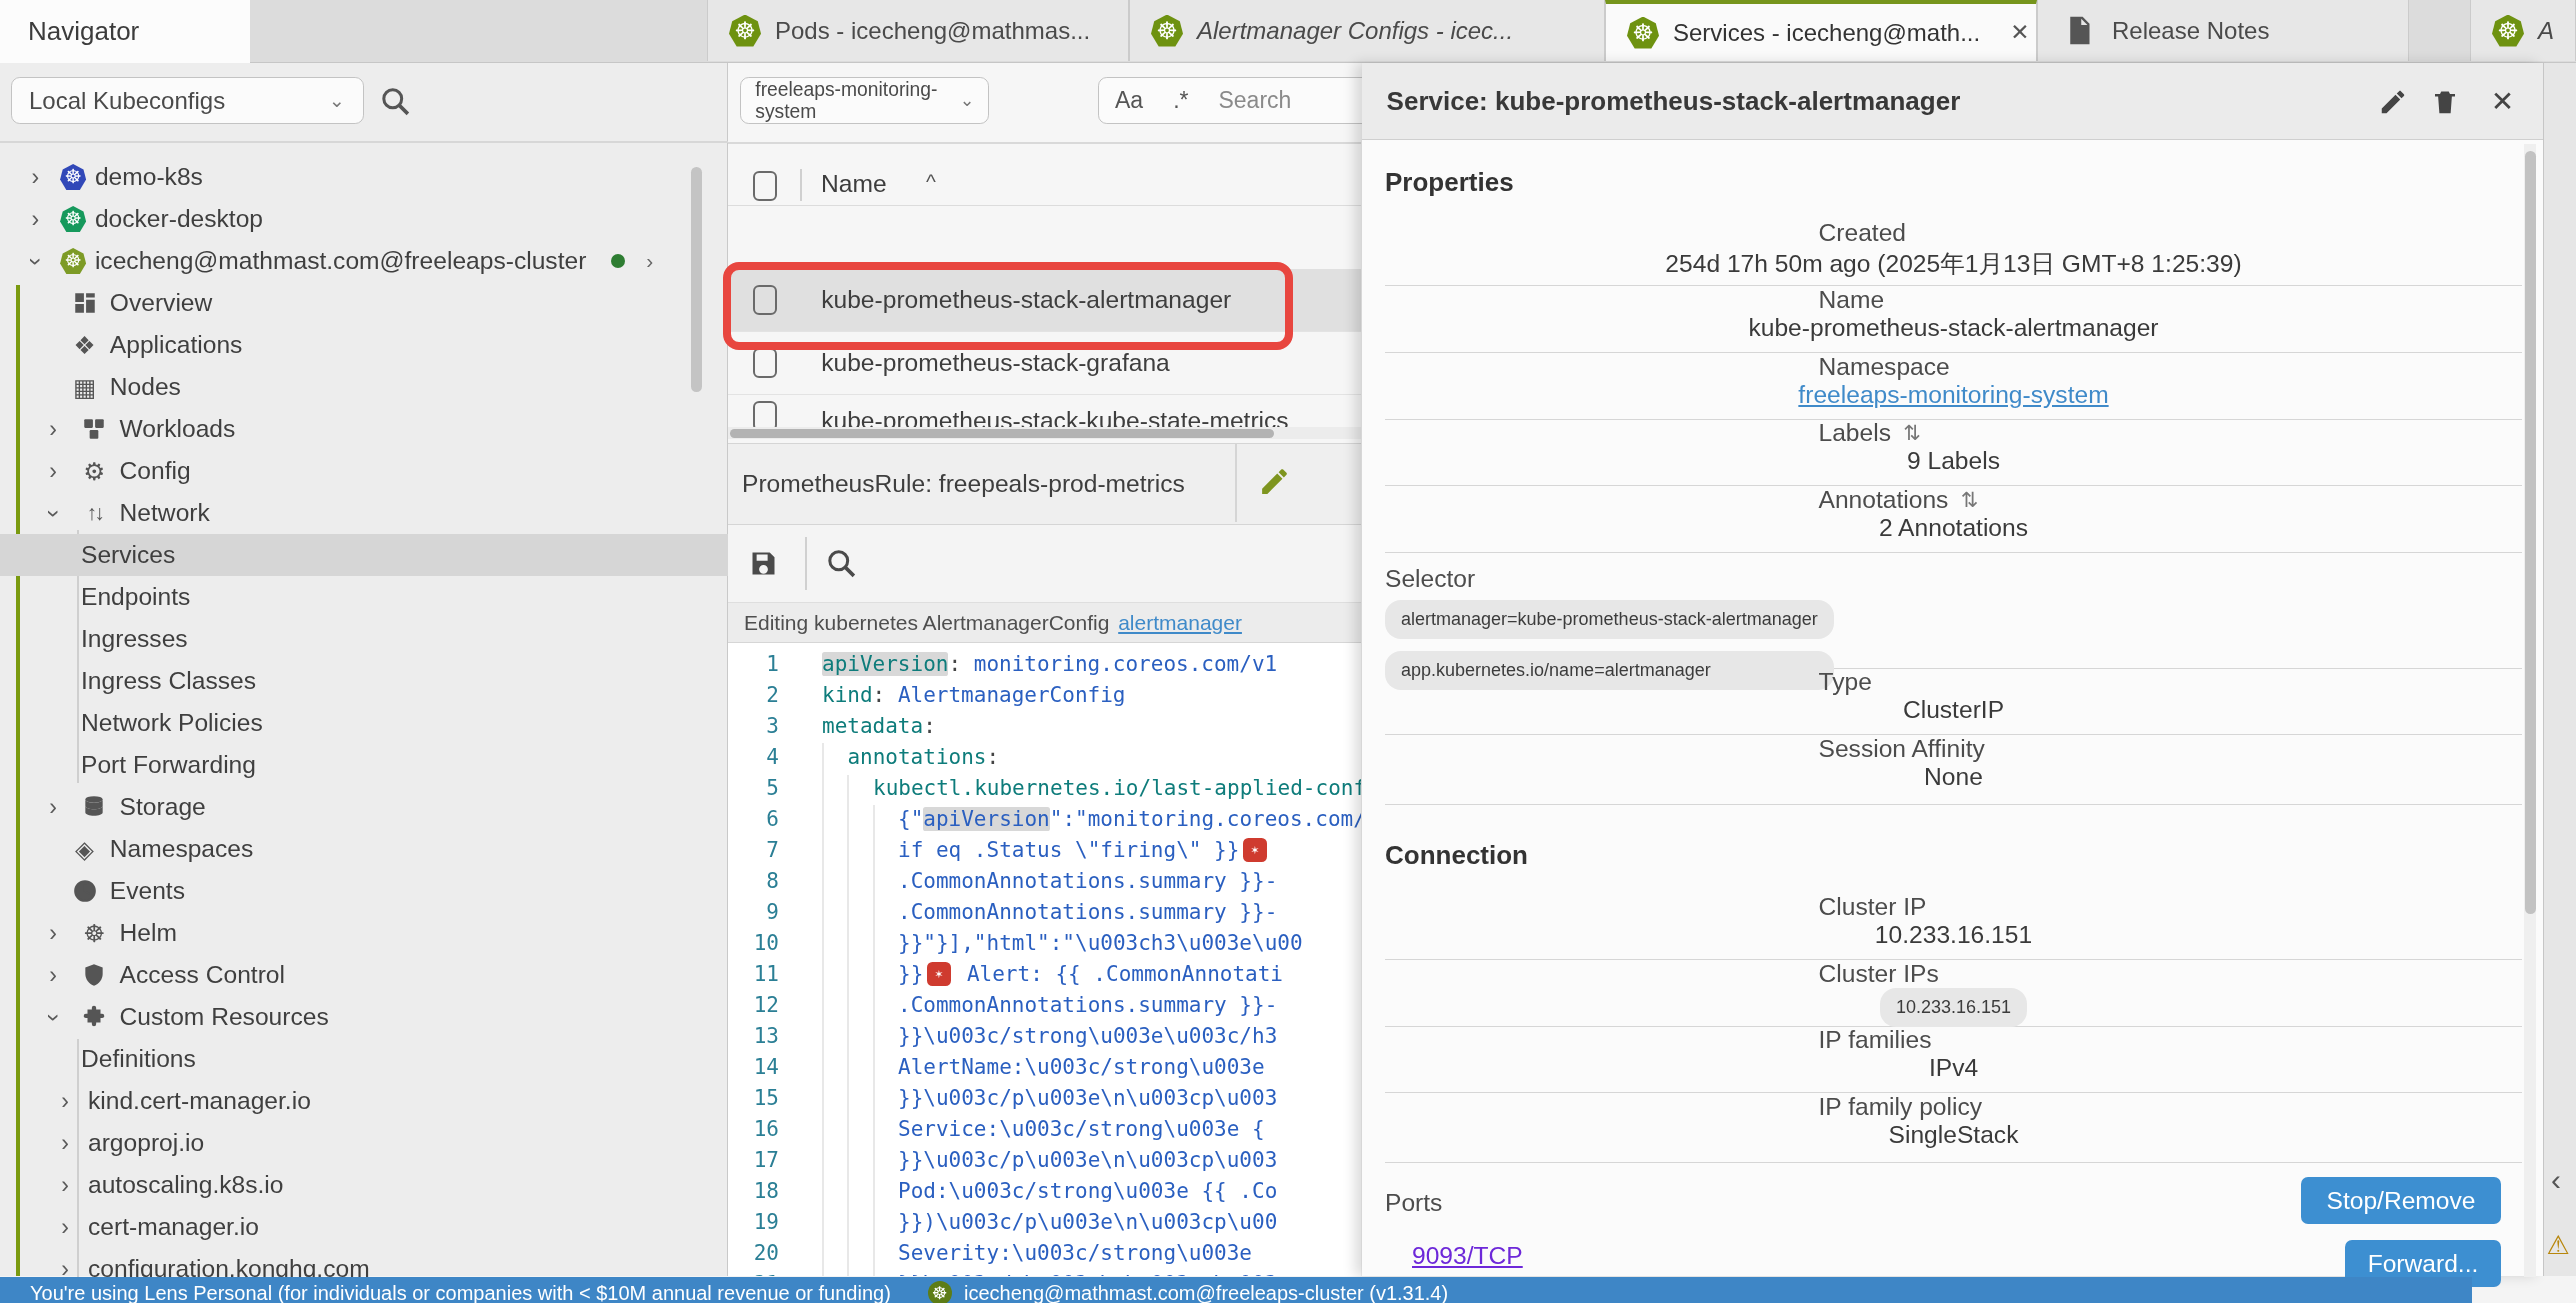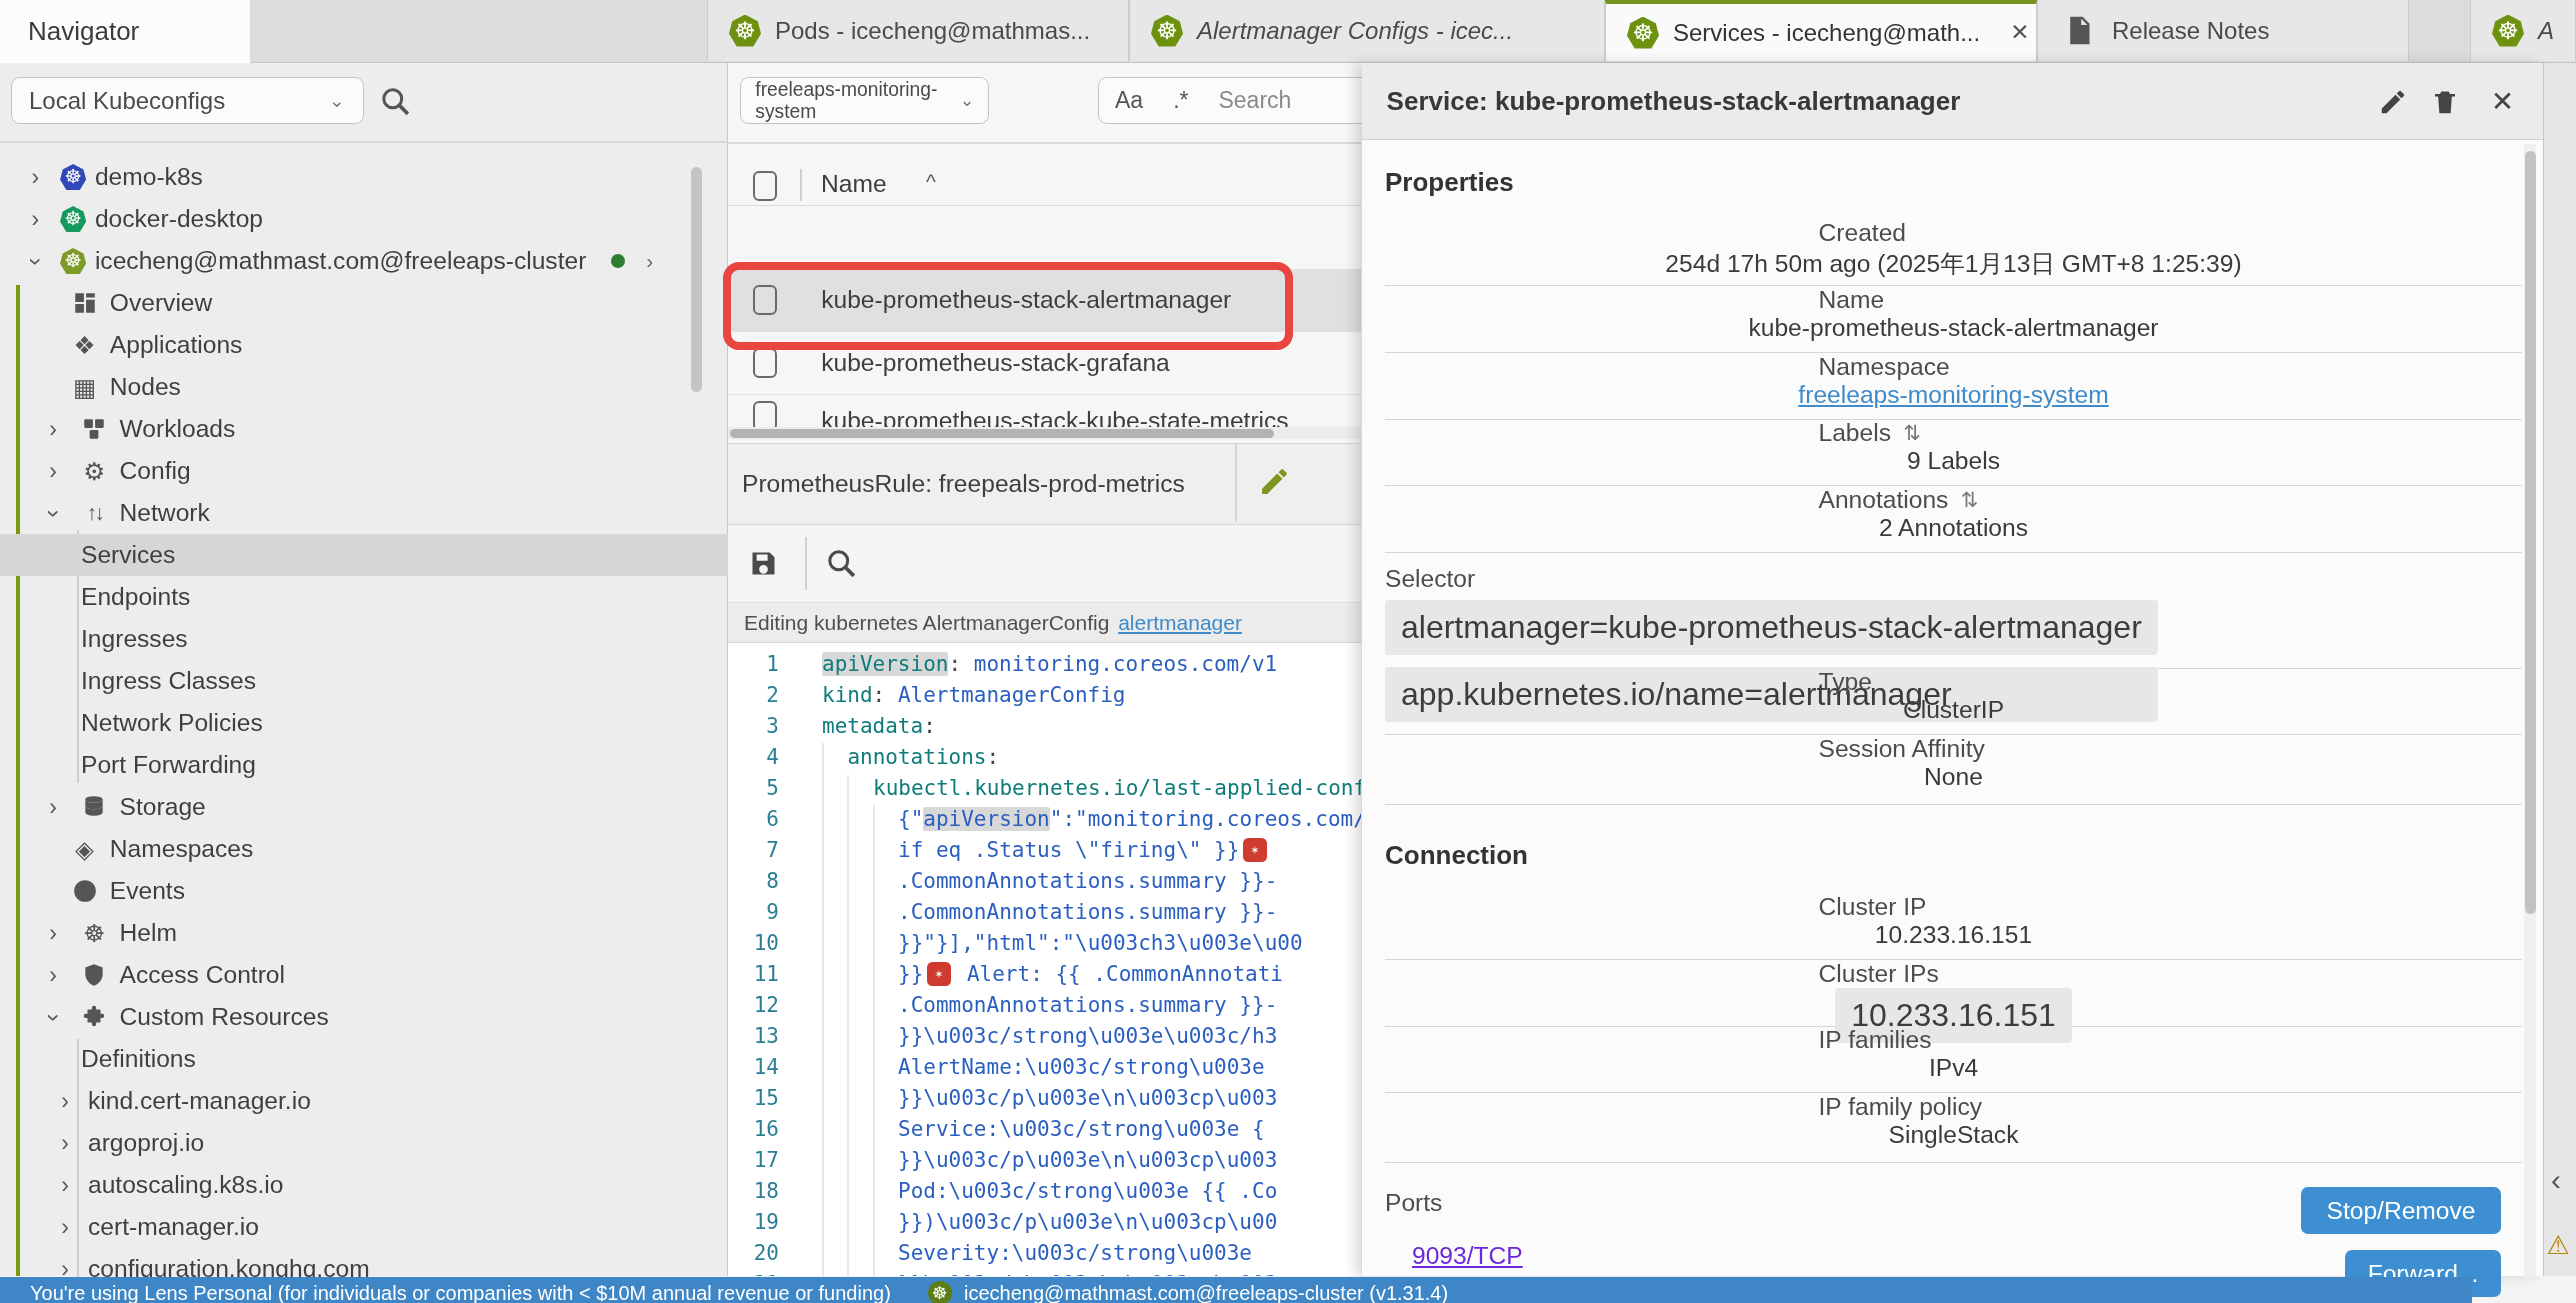--- a/index.html
+++ b/index.html
@@ -98,24 +98,24 @@
   .dhdr .title { margin-left:24.6px; font-size:26px; font-weight:bold; color:#383838; white-space:nowrap; }
   .dicon { position:absolute; top:21px; width:35px; height:35px; display:flex; align-items:center; justify-content:center; color:#444; }
   .dicon svg { width:30px; height:30px; fill:#444; }
   .dheading { position:absolute; left:23px; font-size:26px; font-weight:bold; color:#333; }
   .prow { position:absolute; left:23px; width:1137px; display:flex; align-items:center; border-bottom:1.8px solid #d6d6d6;flex-direction:column; }
   .prow.nob { border-bottom:none; }
   .plabel { width:270px; flex:none; font-size:24.6px; color:#4c4c4c; display:flex; align-items:center; gap:12.3px; }
   .updown { color:#777; font-size:21px; }
   .pvalue { font-size:24.6px; color:#3a3a3a; }
   .pvalue a { color:#3f8ac9; text-decoration:underline; }
-  .badge { background:#e7e7e7; border-radius:4px; padding:8.8px 16px; font-size:32px; color:#3c3c3c; display:inline-block; }
+  .badge { background:#e7e7e7; border-radius:16px; padding:8.8px 16px; font-size:18px; color:#3c3c3c; display:inline-block; }
   .portlink { font-size:24.6px; color:#6d28d9; text-decoration:underline;margin-left:27px; }
   .blue-btn { position:absolute; background:#3d8fd1; color:#fff; border:none; border-radius:7px; font-size:24.6px;
-    font-family:"Liberation Sans",sans-serif; display:flex; align-items:center; justify-content:center;margin-top:10px; }
+    font-family:"Liberation Sans",sans-serif; display:flex; align-items:center; justify-content:center; }
   .dscroll-track { left:1162px; top:81px; width:12.3px; height:1133px; background:#efefef; }
   .dscroll-thumb { left:1163px; top:88px; width:10.5px; height:763px; background:#c2c2c2; border-radius:5.3px; }
 
   
   #rightstrip { left:2543px; top:63px; width:33px; height:1213px; background:#e6e6e6; border-left:1.8px solid #c6c6c6; }
   .strip-chev { position:absolute; left:7px; top:1100px; font-size:30px; color:#555; }
   .strip-warn { position:absolute; left:2.6px; top:1167px; font-size:26px; color:#b8860b; }
   #statusbar { left:0; top:1277px; width:2472px; height:27px; background:#3e86c6; overflow:hidden; z-index:60;
     display:flex; align-items:flex-start; color:#fff; font-size:20px; }
   #statusbar .inner { display:flex; align-items:center; gap:12.3px; padding-top:4.4px; padding-left:30px; white-space:nowrap; }

